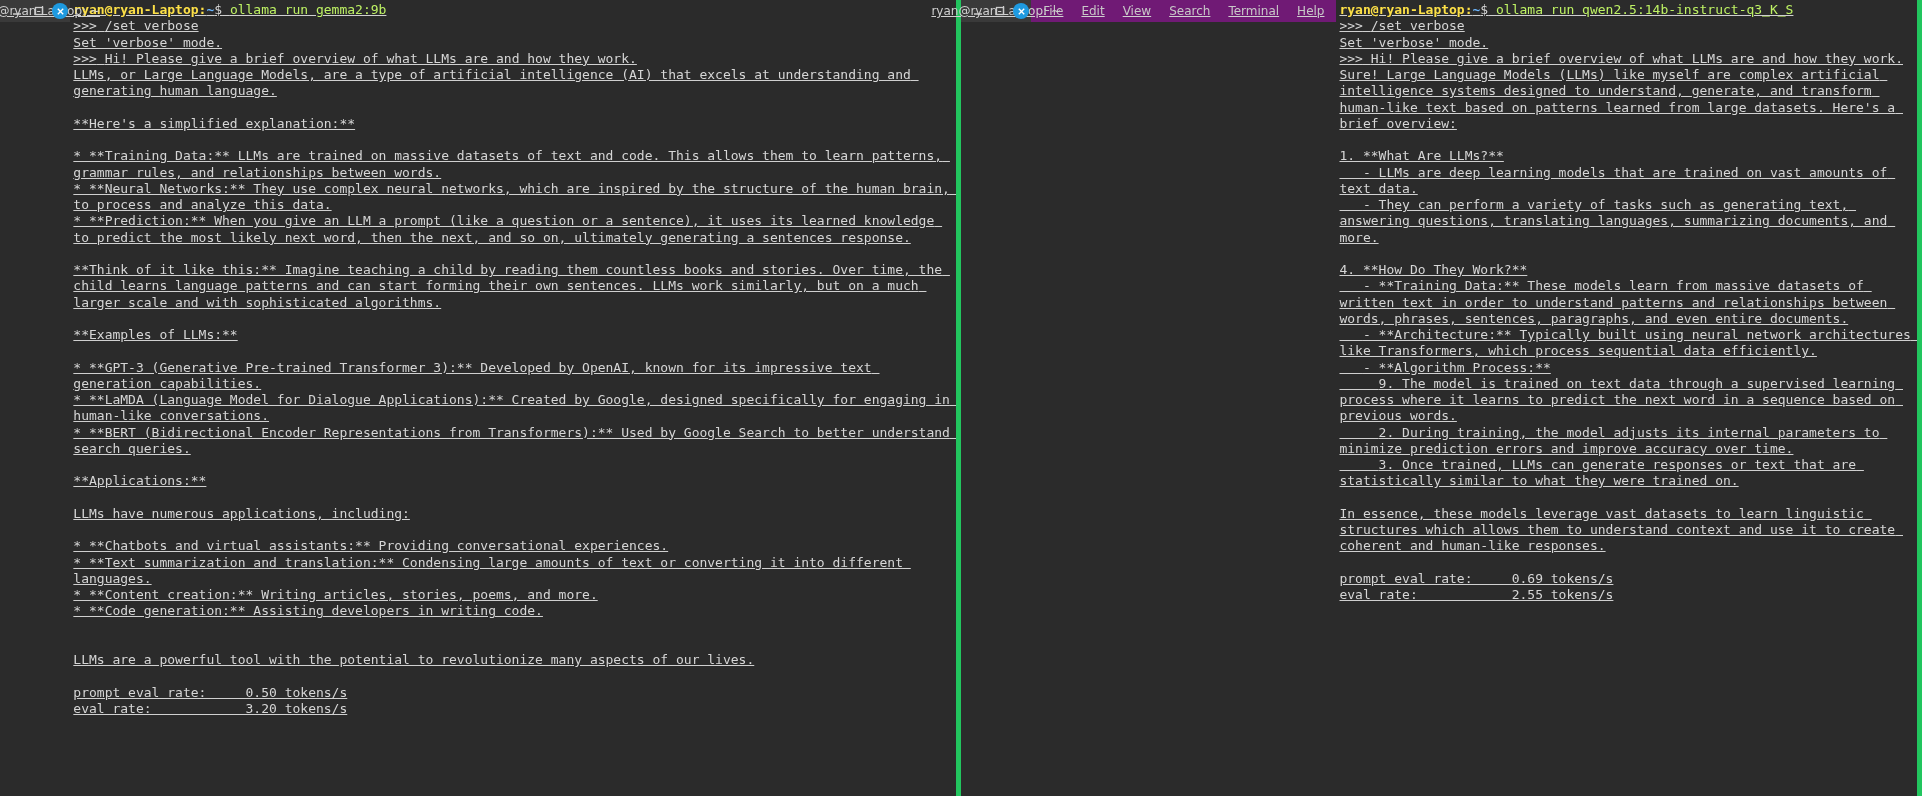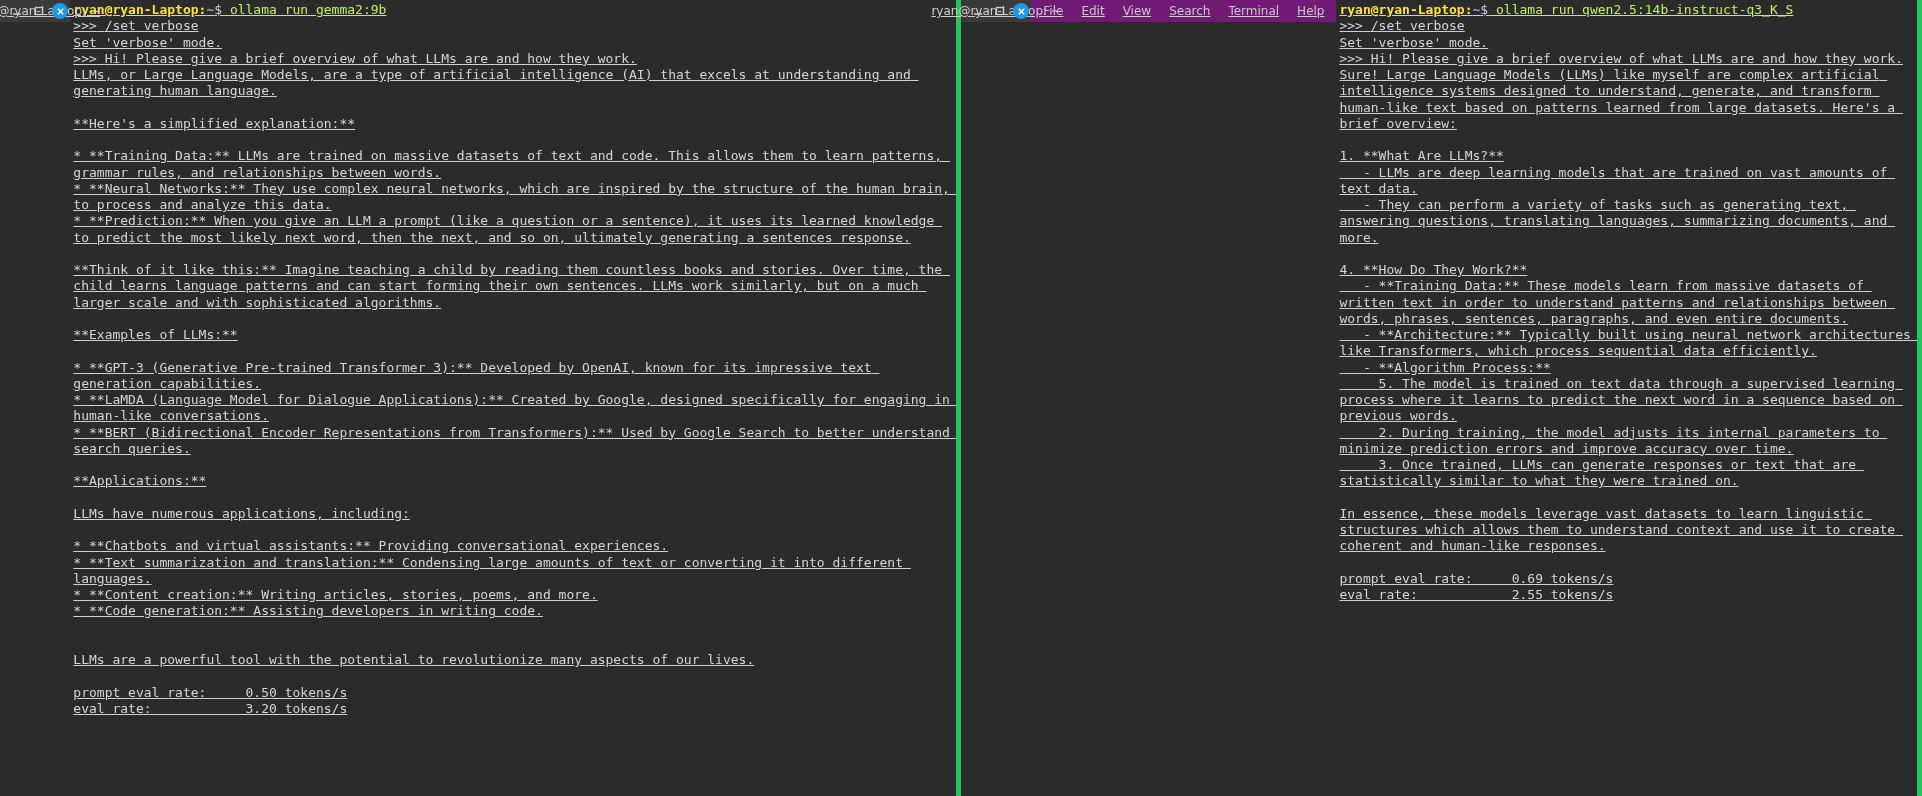--- a/index.html
+++ b/index.html
@@ -198,21 +198,21 @@
 <span class="out">Sure! Large Language Models (LLMs) like myself are complex artificial intelligence systems designed to understand, generate, and transform human-like text based on patterns learned from large datasets. Here's a brief overview:</span>
 <span class="out"></span>
 <span class="out">1. **What Are LLMs?**</span>
 <span class="out">   - LLMs are deep learning models that are trained on vast amounts of text data.</span>
 <span class="out">   - They can perform a variety of tasks such as generating text, answering questions, translating languages, summarizing documents, and more.</span>
 <span class="out"></span>
 <span class="out">4. **How Do They Work?**</span>
 <span class="out">   - **Training Data:** These models learn from massive datasets of written text in order to understand patterns and relationships between words, phrases, sentences, paragraphs, and even entire documents.</span>
 <span class="out">   - **Architecture:** Typically built using neural network architectures like Transformers, which process sequential data efficiently.</span>
 <span class="out">   - **Algorithm Process:**</span>
-<span class="out">     5. The model is trained on text data through a supervised learning process where it learns to predict the next word in a sequence based on previous words.</span>
+<span class="out">     9. The model is trained on text data through a supervised learning process where it learns to predict the next word in a sequence based on previous words.</span>
 <span class="out">     2. During training, the model adjusts its internal parameters to minimize prediction errors and improve accuracy over time.</span>
 <span class="out">     3. Once trained, LLMs can generate responses or text that are statistically similar to what they were trained on.</span>
 <span class="out"></span>
 <span class="out">In essence, these models leverage vast datasets to learn linguistic structures which allows them to understand context and use it to create coherent and human-like responses.</span>
 <span class="out"></span>
 <span class="out">prompt eval rate:     0.69 tokens/s</span>
 <span class="out">eval rate:            2.55 tokens/s</span>
 </div>
   </div>
 

